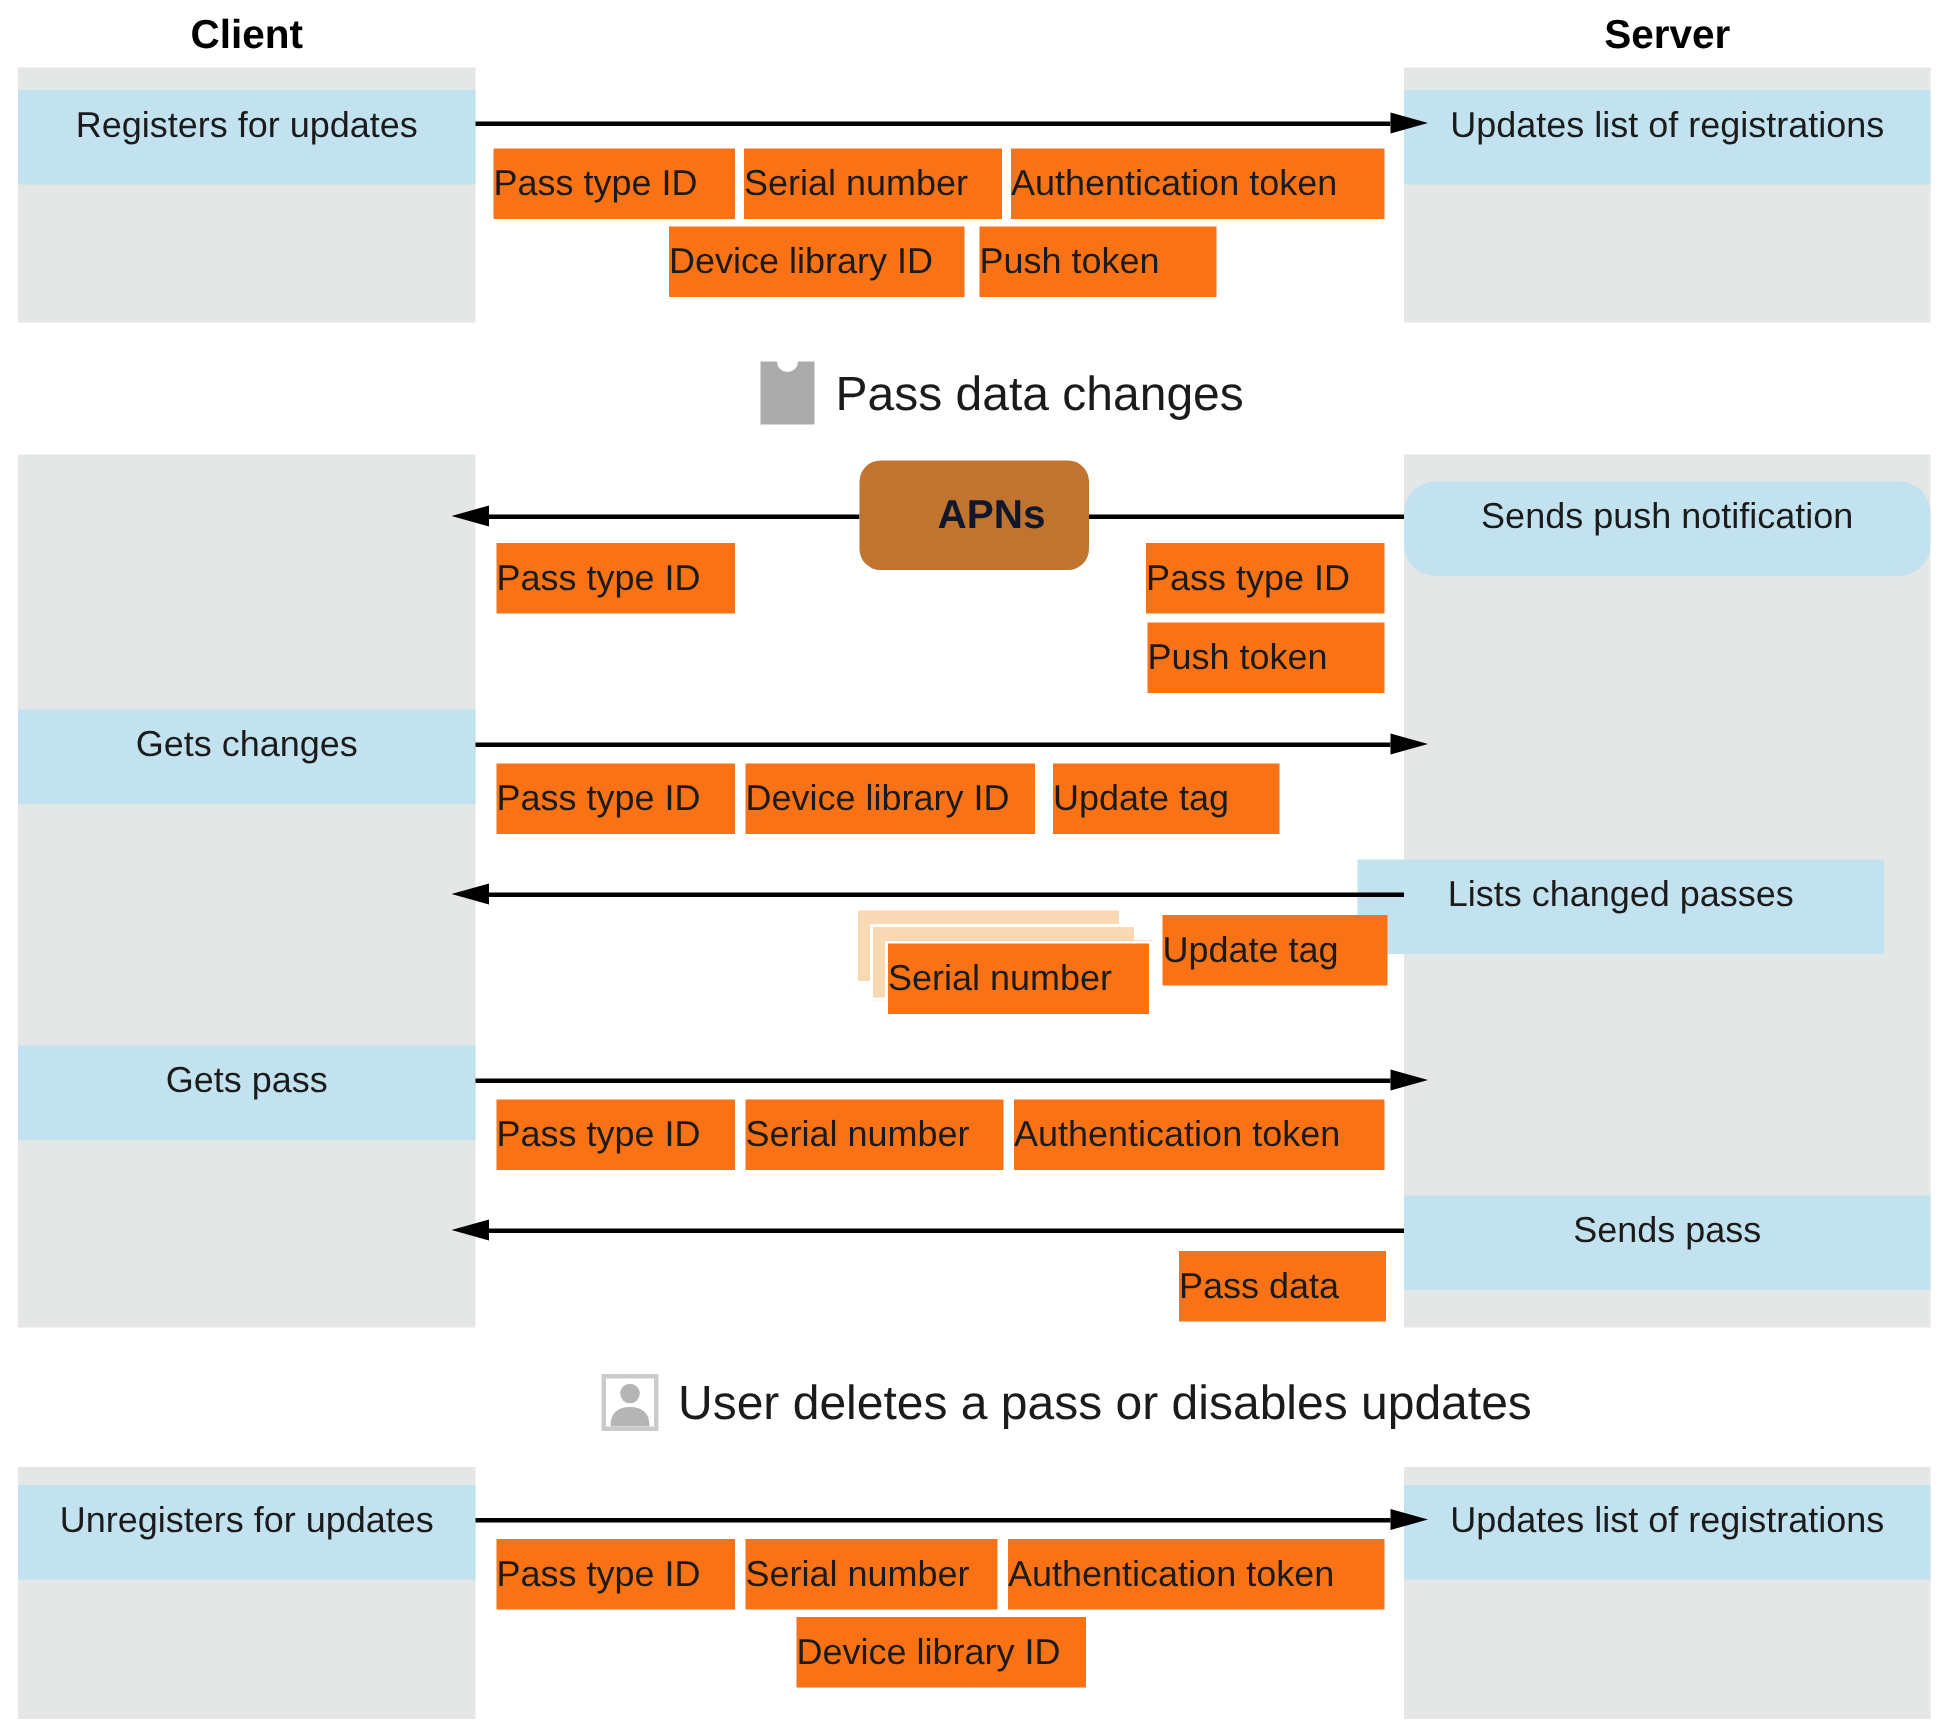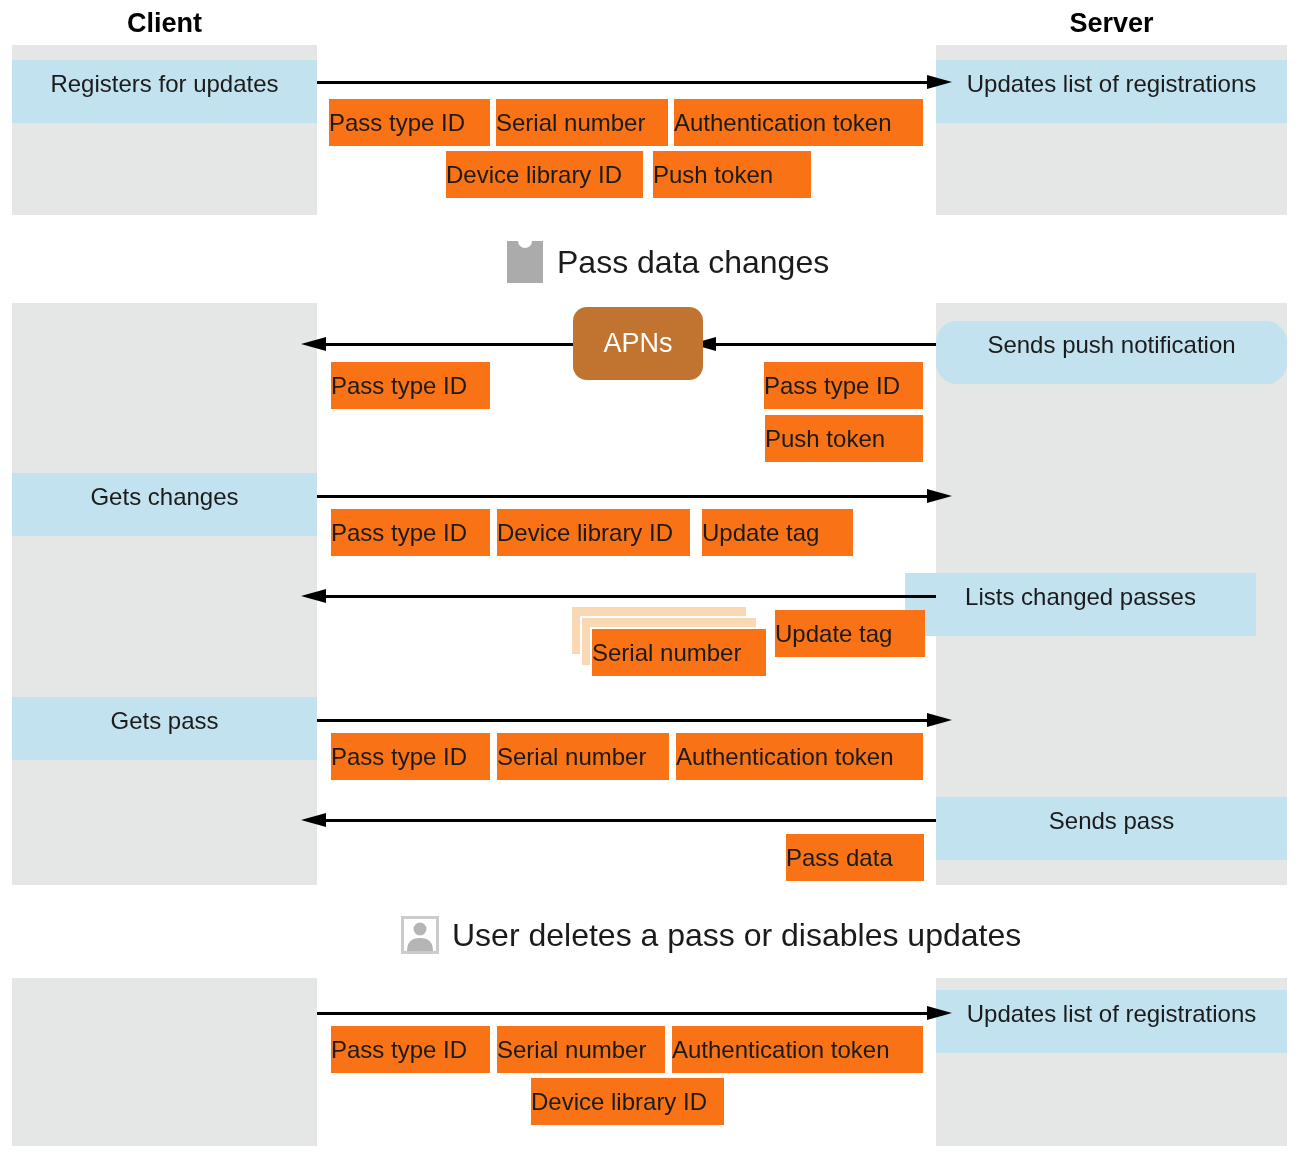--- a/index.html
+++ b/index.html
@@ -13,22 +13,22 @@
           text-align:left;white-space:nowrap;}
   .stackcard{position:absolute;width:174px;height:47px;background:#f8d9b3;}
   .stackcard.bordered{border:2px solid #ffffff;width:174px;height:47px;box-sizing:content-box;
                       margin-left:-2px;margin-top:-2px;}
   .aline{position:absolute;height:3px;background:#000;}
   .ahead-r{position:absolute;width:0;height:0;border-top:7px solid transparent;
            border-bottom:7px solid transparent;border-left:25px solid #000;}
   .ahead-l{position:absolute;width:0;height:0;border-top:7px solid transparent;
            border-bottom:7px solid transparent;border-right:25px solid #000;}
   #apns{position:absolute;left:573px;top:307px;width:130px;height:73px;background:#c0742f;
-        border-radius:14px;color:#ffffff;font-size:27px;font-weight:normal;text-align:center;
-        line-height:73px;}
+        border-radius:14px;color:#0f172a;font-size:27px;font-weight:bold;text-align:center;
+        line-height:73px;padding-left:23px;}
   .note-text{position:absolute;font-size:32px;white-space:nowrap;}
   #pass-icon{position:absolute;left:507px;top:241px;width:36px;height:42px;background:#ababab;}
   #pass-icon .notch{position:absolute;left:11px;top:-7px;width:14px;height:14px;background:#ffffff;
         border-radius:50%;}
   #user-icon{position:absolute;left:401px;top:916px;width:38px;height:38px;background:#ffffff;
         border:3px solid #cbcbcb;box-sizing:border-box;}
 </style>
 </head>
 <body>
 
@@ -44,20 +44,21 @@
   <div class="panel" style="left:12px;top:978px;width:305px;height:168px;"></div>
   <div class="panel" style="left:936px;top:978px;width:351px;height:168px;"></div>
 
   <div class="band" style="left:12px;top:60px;width:305px;">Registers for updates</div>
   <div class="band" style="left:936px;top:60px;width:351px;">Updates list of registrations</div>
   <div class="band" style="left:936px;top:321px;width:351px;border-radius:21px;">Sends push notification</div>
   <div class="band" style="left:12px;top:473px;width:305px;">Gets changes</div>
   <div class="band" style="left:905px;top:573px;width:351px;">Lists changed passes</div>
   <div class="band" style="left:12px;top:697px;width:305px;">Gets pass</div>
   <div class="band" style="left:936px;top:797px;width:351px;">Sends pass</div>
+  <div class="band" style="left:12px;top:990px;width:305px;">Unregisters for updates</div>
   <div class="band" style="left:936px;top:990px;width:351px;">Updates list of registrations</div>
 
   <div>
     <div class="aline" style="left:317px;top:81px;width:610px;"></div>
     <div class="ahead-r" style="left:927px;top:75px;"></div>
   </div>
   <div>
     <div class="ahead-l" style="left:301px;top:337px;"></div>
     <div class="aline" style="left:326px;top:343px;width:247px;"></div>
   </div>

